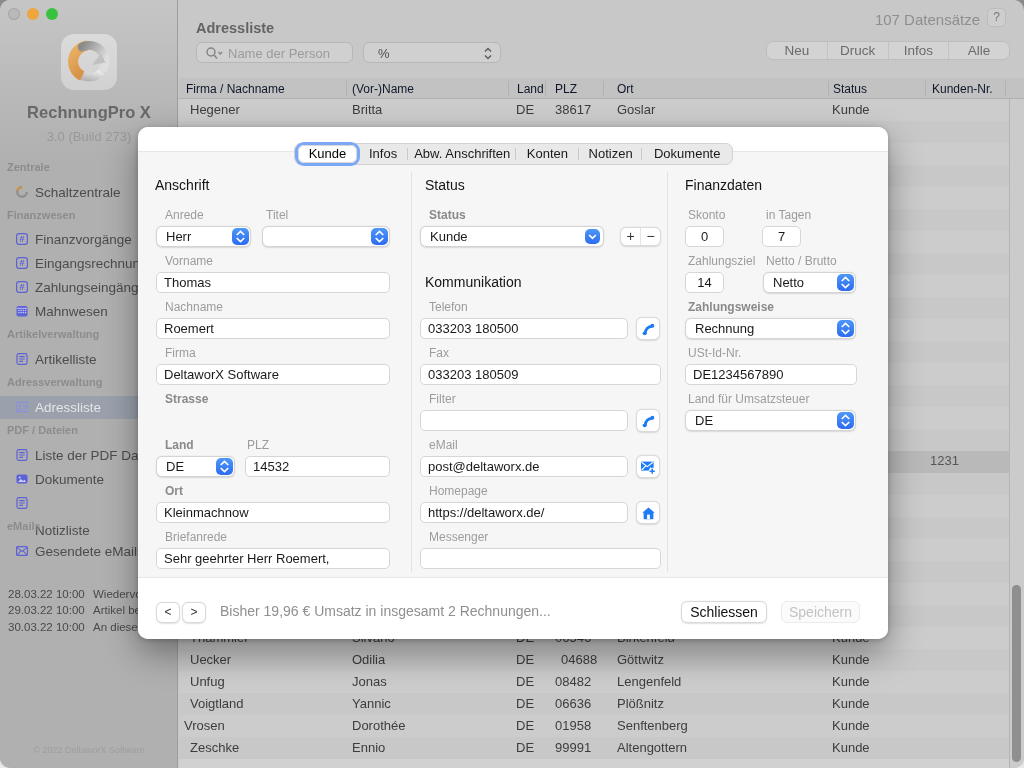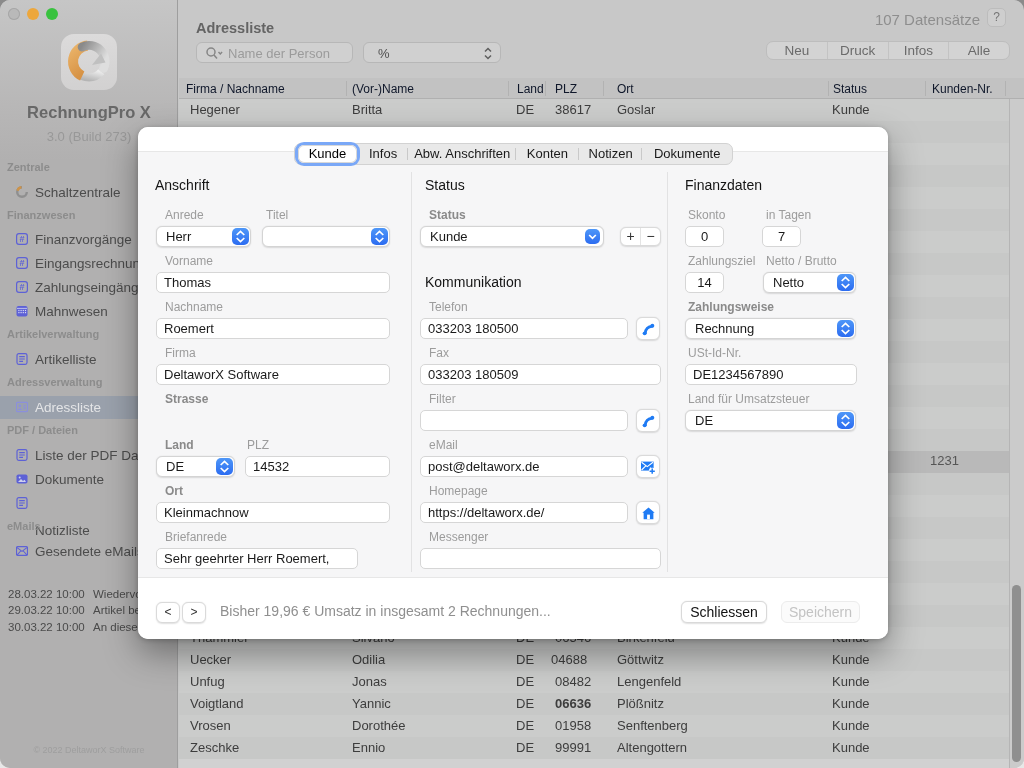--- a/index.html
+++ b/index.html
@@ -237,42 +237,42 @@
         <div class="tc" style="left:173px;">Silvano</div>
         <div class="tc" style="left:337px;">DE</div>
         <div class="tc" style="left:376px;">06546</div>
         <div class="tc" style="left:438px;">Birkenfeld</div>
         <div class="tc" style="left:653px;">Kunde</div>
     </div>
     <div class="trow" style="top:649px;">
       <div class="tc" style="left:11px;">Uecker</div>
         <div class="tc" style="left:173px;">Odilia</div>
         <div class="tc" style="left:337px;">DE</div>
-        <div class="tc" style="left:372px;text-align:center;">04688</div>
+        <div class="tc" style="left:382px;text-align:center;">04688</div>
         <div class="tc" style="left:438px;">Göttwitz</div>
         <div class="tc" style="left:653px;">Kunde</div>
     </div>
     <div class="trow" style="top:671px;">
       <div class="tc" style="left:11px;">Unfug</div>
         <div class="tc" style="left:173px;">Jonas</div>
         <div class="tc" style="left:337px;">DE</div>
         <div class="tc" style="left:376px;">08482</div>
         <div class="tc" style="left:438px;">Lengenfeld</div>
         <div class="tc" style="left:653px;">Kunde</div>
     </div>
     <div class="trow" style="top:693px;">
       <div class="tc" style="left:11px;">Voigtland</div>
         <div class="tc" style="left:173px;">Yannic</div>
         <div class="tc" style="left:337px;">DE</div>
-        <div class="tc" style="left:376px;font-weight:bold;">06636</div>
+        <div class="tc" style="left:376px;">06636</div>
         <div class="tc" style="left:438px;">Plößnitz</div>
         <div class="tc" style="left:653px;">Kunde</div>
     </div>
     <div class="trow" style="top:715px;">
-      <div class="tc" style="left:11px;">Vrosen</div>
+      <div class="tc" style="left:5px;">Vrosen</div>
         <div class="tc" style="left:173px;">Dorothée</div>
         <div class="tc" style="left:337px;">DE</div>
         <div class="tc" style="left:376px;">01958</div>
         <div class="tc" style="left:438px;">Senftenberg</div>
         <div class="tc" style="left:653px;">Kunde</div>
     </div>
     <div class="trow" style="top:737px;">
       <div class="tc" style="left:11px;">Zeschke</div>
         <div class="tc" style="left:173px;">Ennio</div>
         <div class="tc" style="left:337px;">DE</div>
@@ -322,21 +322,21 @@
     <div class="blbl" style="left:27px; top:265px;">Strasse</div>
     <div class="blbl" style="left:27px; top:311px;">Land</div>
     <div class="lbl" style="left:109px; top:311px;">PLZ</div>
     <div class="dd" style="left:18px; top:329px; width:79px;">DE<div class="stp"><svg width="17" height="17" viewBox="0 0 17 17">
             <path d="M4.7 7 L8.5 3.4 L12.3 7 M4.7 10 L8.5 13.6 L12.3 10" fill="none" stroke="#fff" stroke-width="1.7"></path>
           </svg></div></div>
     <div class="fld" style="left:107px; top:329px; width:145px;">14532</div>
     <div class="blbl" style="left:27px; top:357px;">Ort</div>
     <div class="fld" style="left:18px; top:375px; width:234px;">Kleinmachnow</div>
     <div class="lbl" style="left:27px; top:403px;">Briefanrede</div>
-    <div class="fld" style="left:18px; top:421px; width:202px;">Sehr geehrter Herr Roemert,</div>
+    <div class="fld" style="left:18px; top:421px; width:234px;">Sehr geehrter Herr Roemert,</div>
 
     <div class="blbl" style="left:291px; top:81px;">Status</div>
     <div class="dd" style="left:282px; top:99px; width:184px;">Kunde<div class="stp" style="right:3px; top:2px; width:15px; height:15px;"><svg width="15" height="15" viewBox="0 0 15 15">
             <path d="M4.2 6 L7.5 9.4 L10.8 6" fill="none" stroke="#fff" stroke-width="1.7"></path>
           </svg></div></div>
     <div class="pmbtn" style="left:482px; top:100px; width:41px; height:19px; display:flex;">
       <div style="flex:1; border-right:1px solid #e4e4e4; line-height:17px;">+</div>
       <div style="flex:1; line-height:17px;">−</div>
     </div>
     <div class="sect" style="left:287px; top:147px;">Kommunikation</div>

